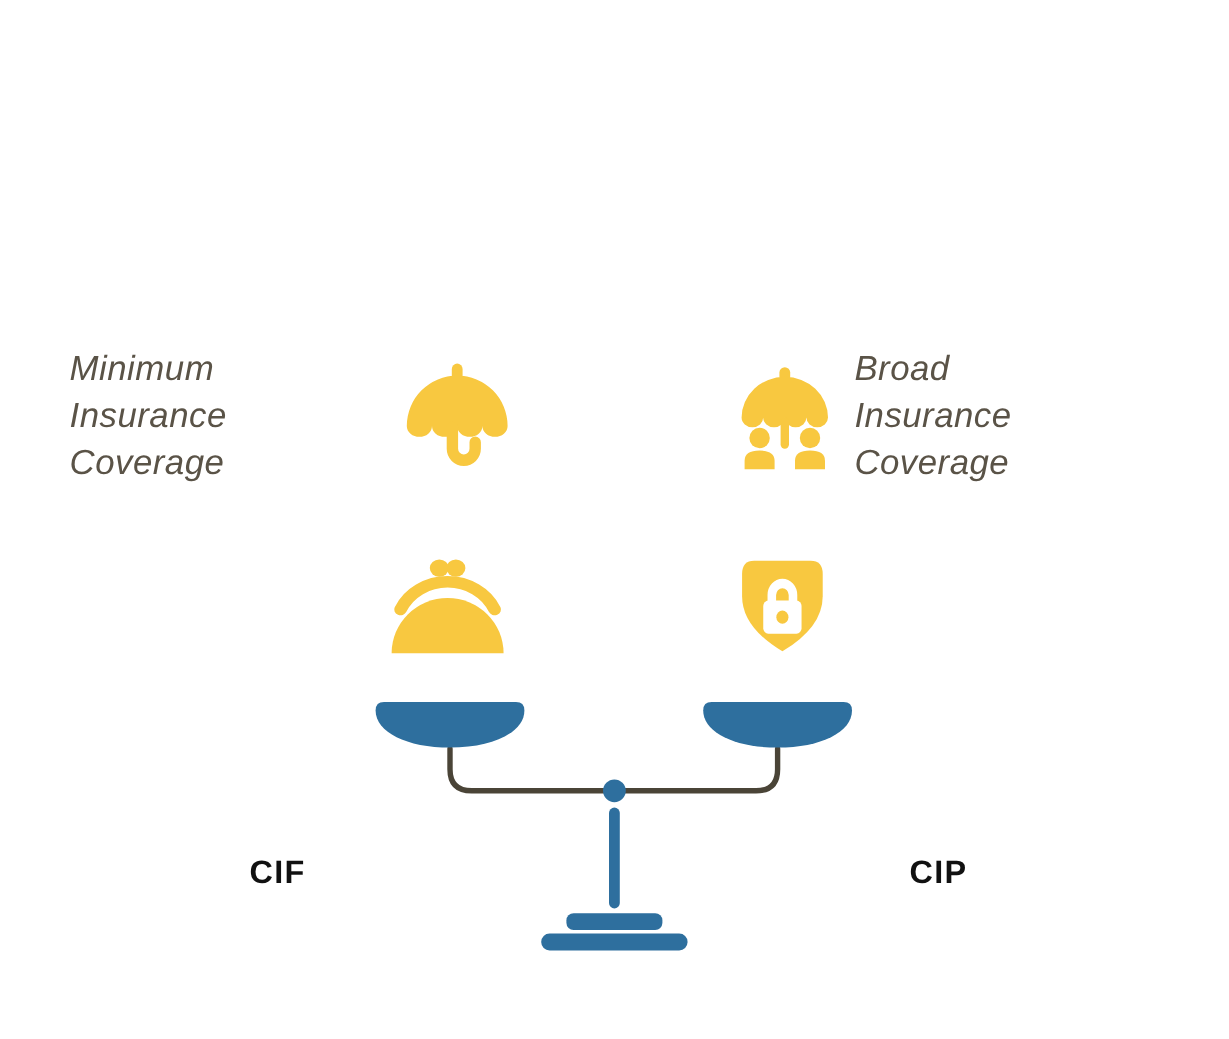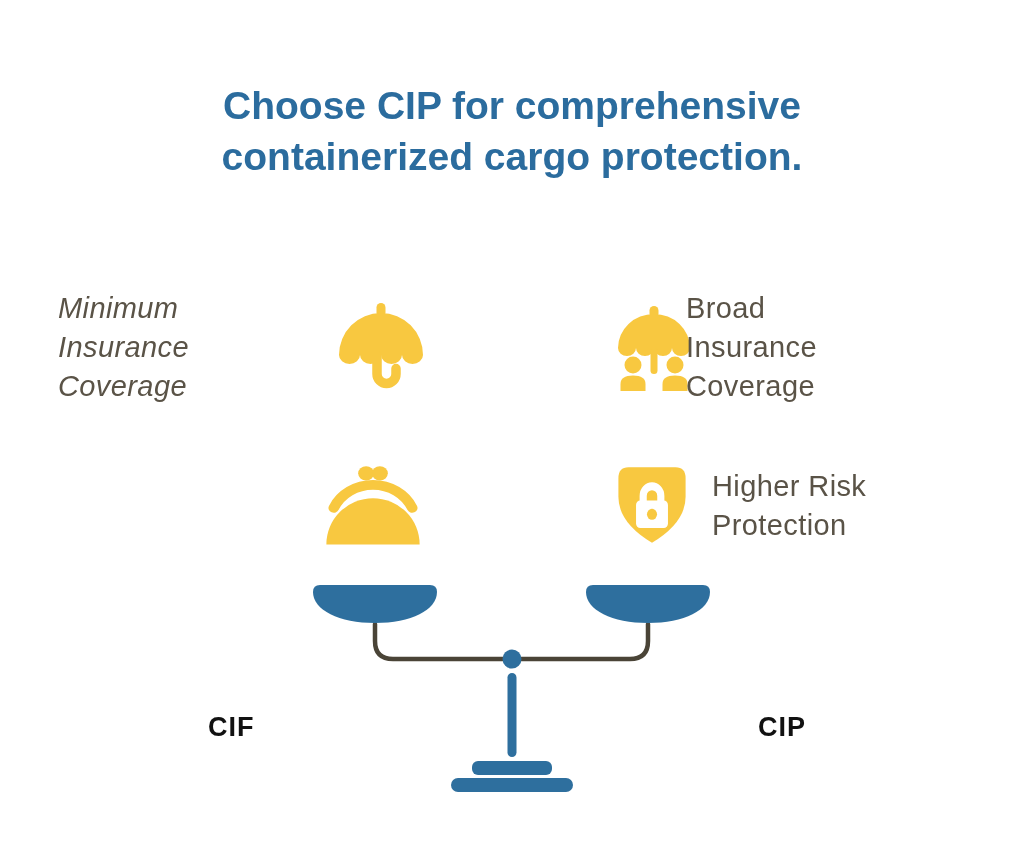--- a/index.html
+++ b/index.html
@@ -48,22 +48,20 @@
     font-weight:800;
     color:var(--label-black);
     letter-spacing:1px;
   }
 </style>
 </head>
 <body>
 
 <div class="canvas">
 
-  <h1 class="title">Choose CIP for comprehensive
-containerized cargo protection.</h1>
 
   <div class="feature-text align-right" style="left:58px;top:289px;width:252px;">Minimum
 Insurance
 Coverage</div>
 
   <svg class="icon" style="left:331px;top:297px;" width="100" height="102" viewBox="0 0 100 100" aria-hidden="true">
     <rect x="45.5" y="5" width="9" height="14" rx="4.5" fill="currentColor"></rect>
     <path fill="currentColor" d="M 8 57 A 42 42 0 0 1 92 57
       A 10.5 9 0 0 1 71 57 A 10.5 9 0 0 1 50 57 A 10.5 9 0 0 1 29 57 A 10.5 9 0 0 1 8 57 Z"></path>
     <path d="M 46 58 V 76 A 9.5 9.5 0 0 0 65 76 V 70.5" fill="none" stroke="currentColor" stroke-width="9.5" stroke-linecap="round"></path>
@@ -73,41 +71,39 @@
     <rect x="45.5" y="8" width="9" height="12" rx="4.5" fill="currentColor"></rect>
     <path fill="currentColor" d="M 14 50 A 36 34 0 0 1 86 50
       A 9 8 0 0 1 68 50 A 9 8 0 0 1 50 50 A 9 8 0 0 1 32 50 A 9 8 0 0 1 14 50 Z"></path>
     <rect x="46.5" y="50" width="7" height="26" rx="3.5" fill="currentColor"></rect>
     <circle cx="29" cy="67" r="8.5" fill="currentColor"></circle>
     <path fill="currentColor" d="M 16.5 93 V 86 Q 16.5 77.5 29 77.5 Q 41.5 77.5 41.5 86 V 93 Z"></path>
     <circle cx="71" cy="67" r="8.5" fill="currentColor"></circle>
     <path fill="currentColor" d="M 58.5 93 V 86 Q 58.5 77.5 71 77.5 Q 83.5 77.5 83.5 86 V 93 Z"></path>
   </svg>
 
-  <div class="feature-text align-left" style="left:686px;top:289px;width:250px;">Broad
+  <div class="feature-text align-left" style="left:712px;top:289px;width:250px;font-style:italic;">Broad
 Insurance
 Coverage</div>
 
 
   <svg class="icon" style="left:320px;top:458px;" width="106" height="96" viewBox="0 0 100 100" preserveAspectRatio="none" aria-hidden="true">
     <circle cx="43.5" cy="16" r="7.5" fill="currentColor"></circle>
     <circle cx="56.5" cy="16" r="7.5" fill="currentColor"></circle>
     <path d="M 13 52 A 40.5 40.5 0 0 1 87 52" fill="none" stroke="currentColor" stroke-width="10" stroke-linecap="round"></path>
     <path fill="currentColor" d="M 6 90 A 44 48 0 0 1 94 90 Z"></path>
   </svg>
 
   <svg class="icon" style="left:610px;top:460px;" width="84" height="92" viewBox="0 0 100 100" preserveAspectRatio="none" aria-hidden="true">
     <path fill="currentColor" d="M 22 8 H 78 Q 90 8 90 20 V 40 Q 90 68 50 90 Q 10 68 10 40 V 20 Q 10 8 22 8 Z"></path>
     <path d="M 39.5 47 V 39 A 10.5 10.5 0 0 1 60.5 39 V 47" fill="none" stroke="#FFFFFF" stroke-width="8.5"></path>
     <rect x="31" y="44" width="38" height="30" rx="5" fill="#FFFFFF"></rect>
     <circle cx="50" cy="59" r="6" fill="currentColor"></circle>
   </svg>
 
-  <div class="feature-text align-left" style="left:712px;top:467px;width:250px;">Higher Risk
-Protection</div>
 
   <svg class="scale-graphic" width="424" height="215" viewBox="0 0 424 215" aria-hidden="true">
 
     <path d="M 75 44 V 61 Q 75 79 93 79 H 203" fill="none" stroke="var(--arm-gray)" stroke-width="4.5" stroke-linecap="round"></path>
     <path d="M 348 44 V 61 Q 348 79 330 79 H 221" fill="none" stroke="var(--arm-gray)" stroke-width="4.5" stroke-linecap="round"></path>
 
     <path fill="var(--scale-blue)" d="M 13 12 Q 13 5 20 5 H 130 Q 137 5 137 12 C 137 30 111 43 75 43 C 39 43 13 30 13 12 Z"></path>
 
     <path fill="var(--scale-blue)" d="M 286 12 Q 286 5 293 5 H 403 Q 410 5 410 12 C 410 30 384 43 348 43 C 312 43 286 30 286 12 Z"></path>
 

